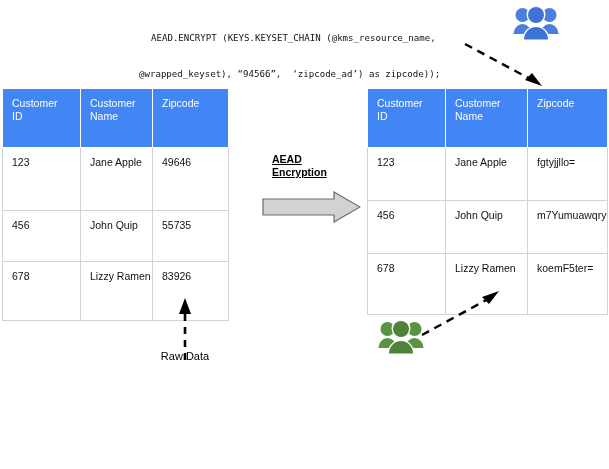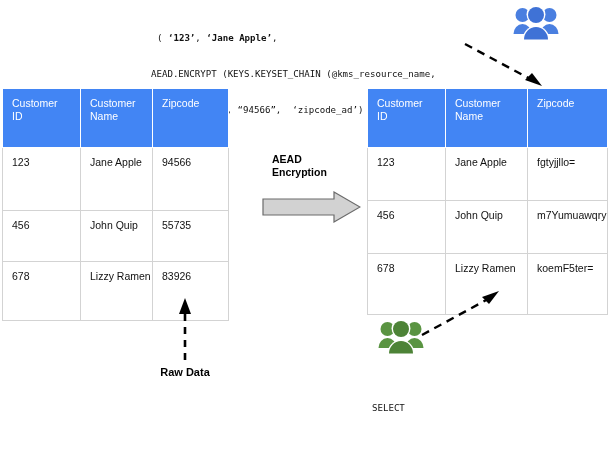--- a/index.html
+++ b/index.html
@@ -108,39 +108,40 @@
     height: 32px;
   }
   #aead-label {
     position: absolute;
     left: 272px;
     top: 153px;
     font-size: 10.5px;
     font-weight: bold;
     line-height: 1.28;
     color: #000000;
+    text-decoration: underline;
   }
   #aead-label .ln { display: block; }
 
   
   #raw-arrow {
     position: absolute;
     left: 170px;
     top: 296px;
     width: 30px;
     height: 66px;
   }
   #raw-label {
     position: absolute;
     left: 135px;
-    top: 366px;
+    top: 350px;
     width: 100px;
     text-align: center;
     font-size: 11px;
-    font-weight: bold;
+    font-weight: normal;
   }
 
   
   .people-icon {
     position: absolute;
   }
   #people-blue { left: 512px; top: 3px; width: 48px; height: 40px; }
   #people-green { left: 377px; top: 317px; width: 48px; height: 40px; }
 
   
@@ -156,21 +157,20 @@
     left: 418px;
     top: 289px;
     width: 88px;
     height: 50px;
   }
 </style>
 </head>
 <body>
 
 <div class="sql-block" id="insert-sql">
-  <span class="ln ln-2"><span>( </span><span class="bold-lit">‘123’</span><span>, </span><span class="bold-lit">‘Jane Apple’</span><span>,</span></span>
   <span class="ln ln-3">AEAD.ENCRYPT (KEYS.KEYSET_CHAIN (@kms_resource_name,</span>
   <span class="ln ln-4">@wrapped_keyset), “94566”,  ‘zipcode_ad’) as zipcode));</span>
 </div>
 
 <svg class="people-icon" id="people-blue" viewBox="0 0 48 40">
   <circle cx="10.5" cy="12" r="7" fill="#4a7fe0"></circle>
   <path d="M1.5 31 a9 10 0 0 1 18 0 z" fill="#4a7fe0"></path>
   <circle cx="37.5" cy="12" r="7" fill="#4a7fe0"></circle>
   <path d="M28.5 31 a9 10 0 0 1 18 0 z" fill="#4a7fe0"></path>
   <circle cx="24" cy="11.5" r="9.5" fill="#ffffff"></circle>
@@ -194,21 +194,21 @@
     <tr>
       <th><span>Customer</span><br><span>ID</span></th>
       <th><span>Customer</span><br><span>Name</span></th>
       <th><span>Zipcode</span></th>
     </tr>
   </thead>
   <tbody>
     <tr class="r1">
       <td>123</td>
       <td>Jane Apple</td>
-      <td>94566</td>
+      <td>49646</td>
     </tr>
     <tr class="r2">
       <td>456</td>
       <td>John Quip</td>
       <td>55735</td>
     </tr>
     <tr class="r3">
       <td>678</td>
       <td>Lizzy Ramen</td>
       <td>83926</td>
@@ -272,18 +272,17 @@
   <path d="M10.5 37 a13.5 14 0 0 1 27 0 z" fill="#ffffff"></path>
   <path d="M12 36.5 a12 12.5 0 0 1 24 0 z" fill="#4d8337"></path>
 </svg>
 
 <svg id="arrow-green-up" viewBox="0 0 88 50">
   <line x1="4" y1="46" x2="72" y2="9" stroke="#000000" stroke-width="2.4" stroke-dasharray="8,6"></line>
   <polygon points="81,2 64,8 71,15" fill="#000000"></polygon>
 </svg>
 
 <div class="sql-block" id="select-sql">
-  <span class="ln">SELECT</span>
   
   
   
   
 </div>
 
 </body></html>

